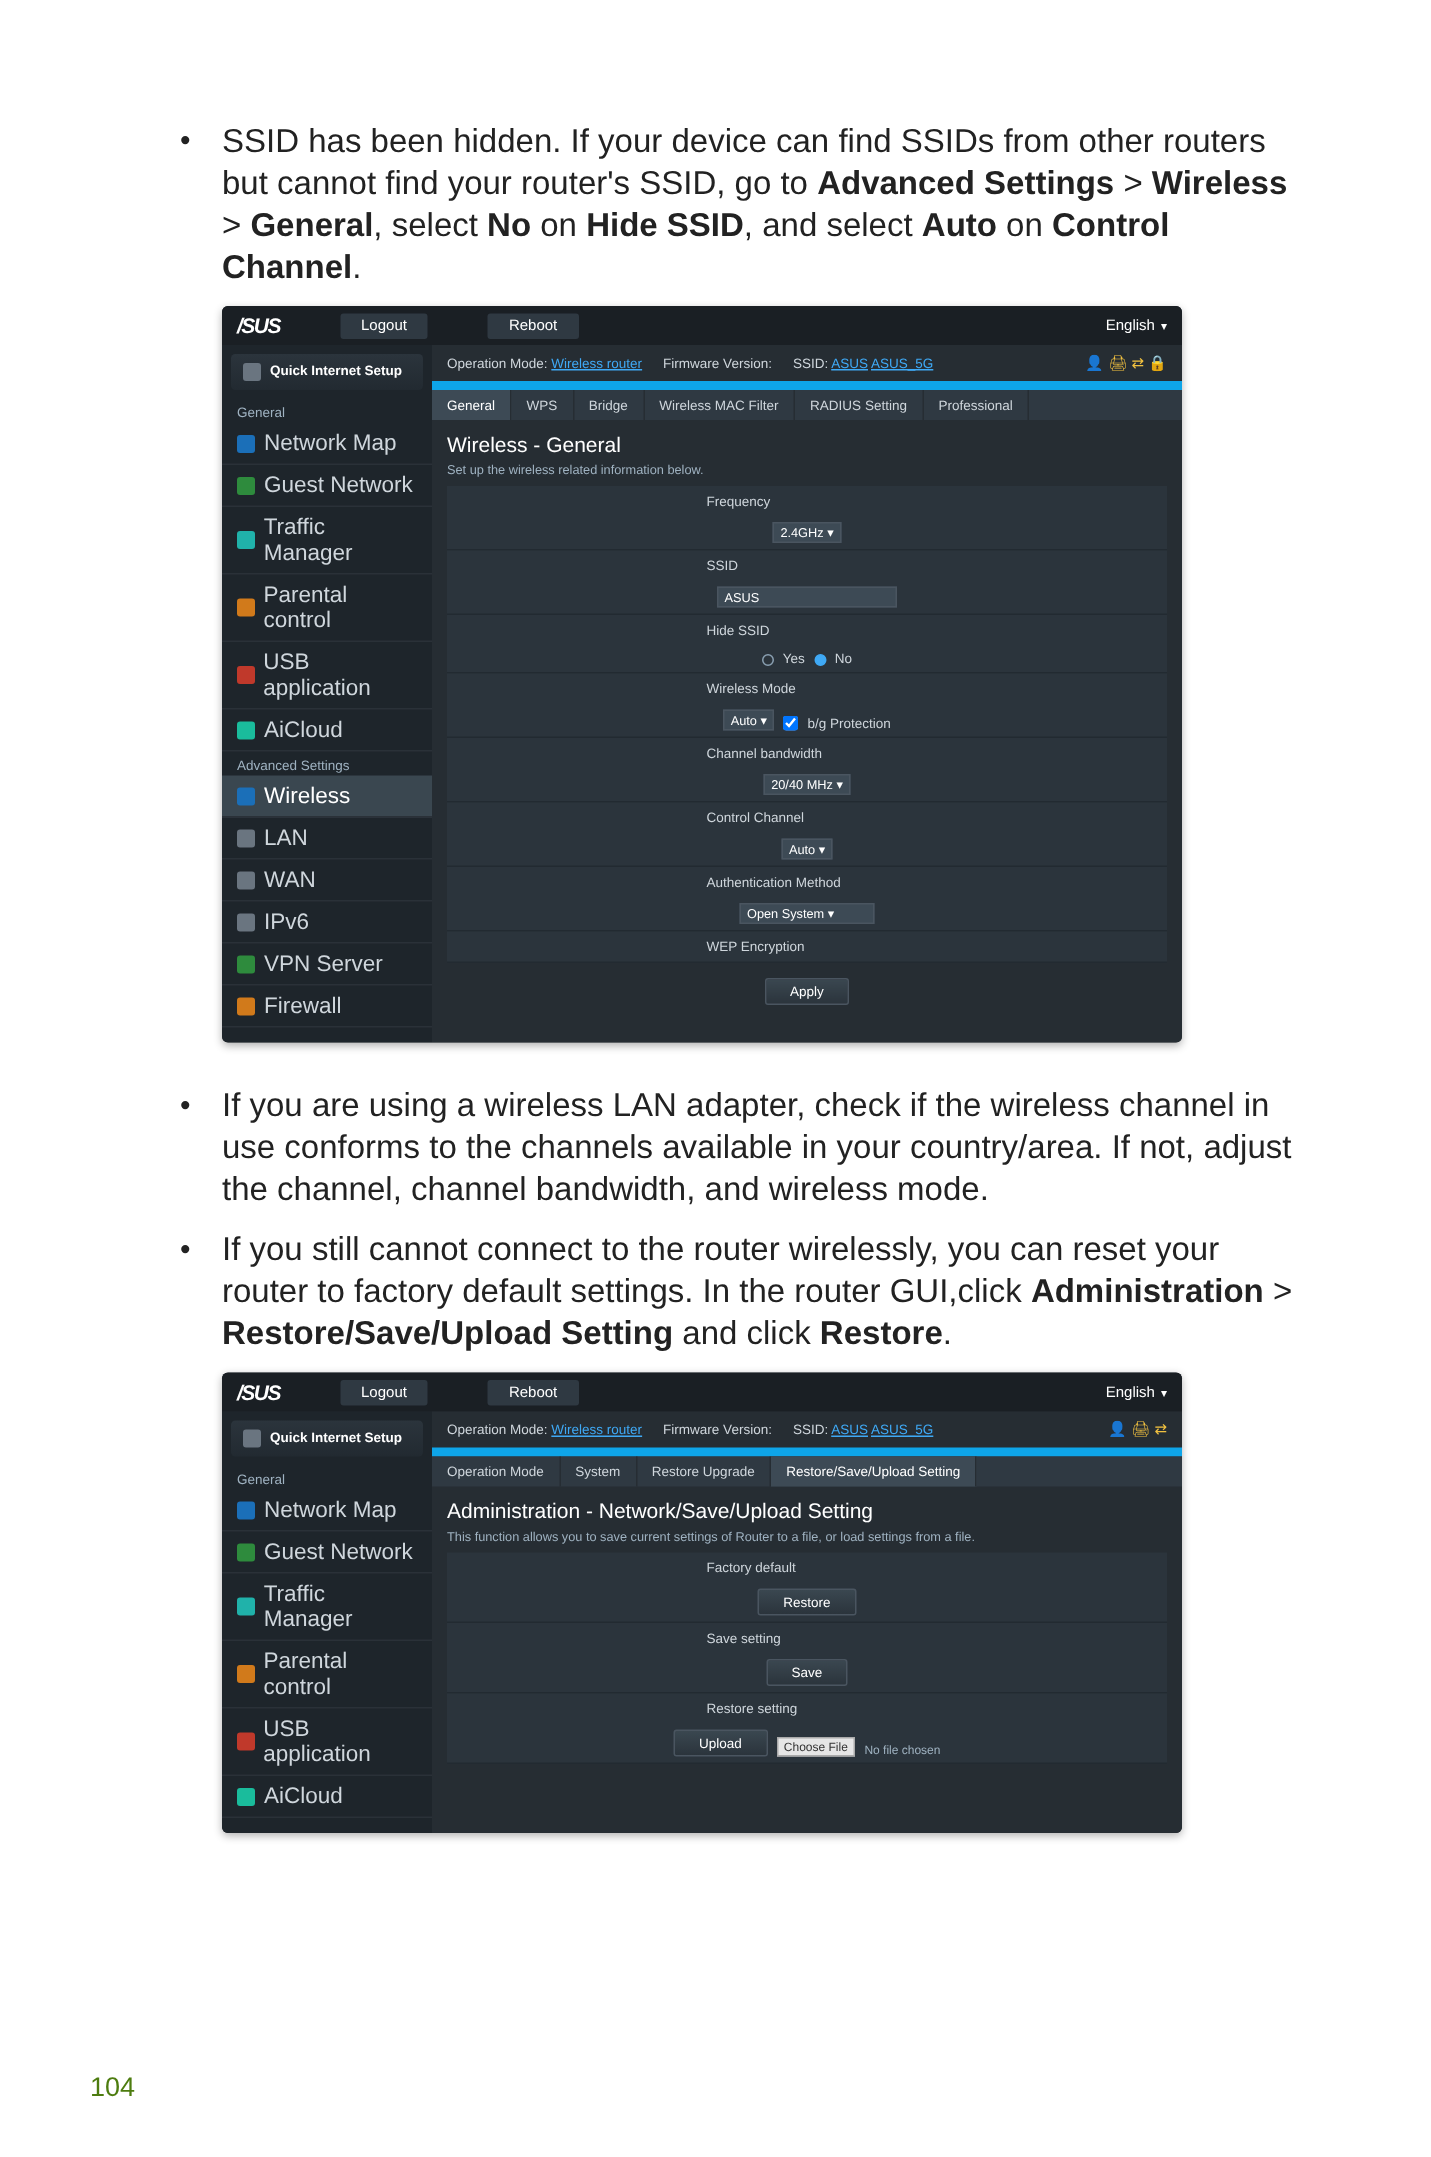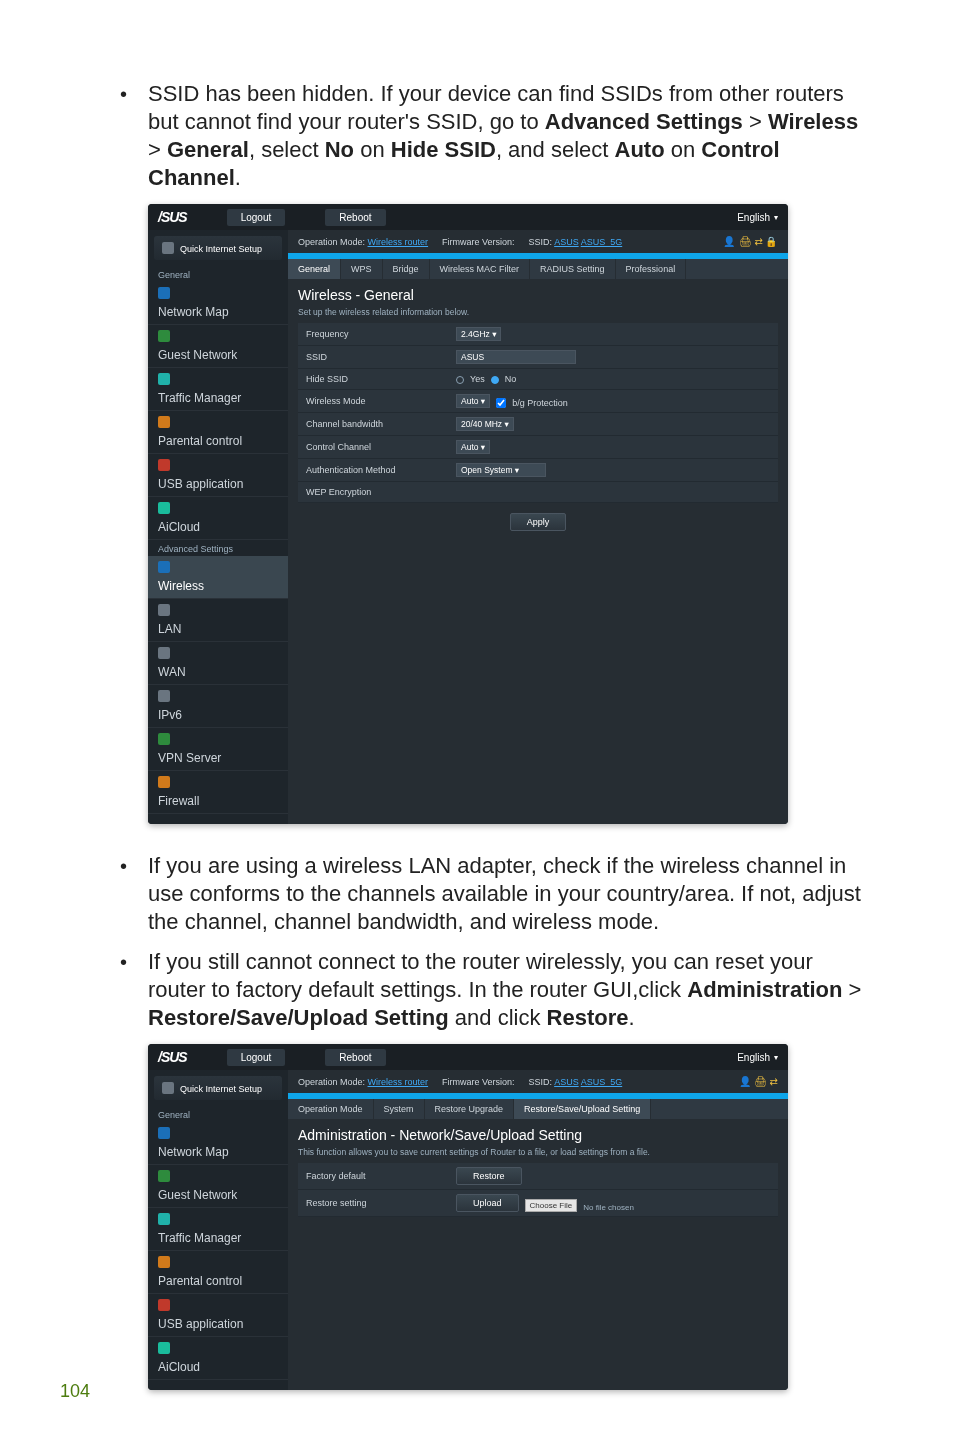--- a/index.html
+++ b/index.html
@@ -47,34 +47,34 @@
   .ss-body { display: flex; }
   .ss-sidebar { width: 140px; background: #1e252b; padding-bottom: 10px; }
   .ss-qis {
     margin: 6px;
     padding: 6px 8px;
     background: linear-gradient(#2b343c,#222a31);
     border-radius: 3px;
     color: #fff;
     font-size: 9px;
     display: flex;
-    align-items: flex-end;
+    align-items: flex-start;
     gap: 6px;
+    font-weight: bold;
   }
   .ss-section-label { color: #9fb2c1; font-size: 9px; padding: 4px 10px 2px; }
   .ss-nav { list-style: none; }
   .ss-nav li {
     padding: 5px 10px;
-    font-size: 12px;
+    font-size: 15px;
     color: #cfd6dc;
     display: flex;
-    align-items: flex-start;
+    align-items: center;
     gap: 6px;
     border-bottom: 1px solid #2a3138;
-    flex-direction: column;
   }
   .ss-nav li.active { background: #3a4750; color: #fff; }
   .micon { width: 12px; height: 12px; display: inline-block; border-radius: 2px; }
   .ic-blue { background: #1b6fb8; }
   .ic-green { background: #2e8b3d; }
   .ic-cyan { background: #20b2aa; }
   .ic-orange { background: #d17a1b; }
   .ic-red { background: #c0392b; }
   .ic-gray { background: #6a7580; }
   .ic-teal { background: #1abc9c; }
@@ -94,20 +94,21 @@
   .ss-tab.active { background: #3d4a55; color: #fff; }
   .ss-panel { padding: 8px 10px 14px; }
   .ss-panel-title { color: #fff; font-size: 14px; font-weight: 400; margin-bottom: 4px; }
   .ss-panel-sub { color: #9fb2c1; font-size: 8.5px; margin-bottom: 6px; }
   .ss-form-row {
     display: flex;
     align-items: center;
     font-size: 9px;
     background: #2b343c;
     border-bottom: 1px solid #222a31;
+    flex-direction: column;
   }
   .ss-form-label { width: 150px; padding: 5px 8px; color: #cfd6dc; }
   .ss-form-ctrl { flex: 1; padding: 4px 8px; display: flex; align-items: flex-end; gap: 6px; }
   .ss-select, .ss-input {
     background: #3d4a55;
     color: #fff;
     border: 1px solid #4a5560;
     font-size: 8.5px;
     padding: 1px 4px;
     height: 14px;
@@ -364,20 +365,26 @@
         <div class="ss-panel-title">Administration - Network/Save/Upload Setting</div>
         <div class="ss-panel-sub">This function allows you to save current settings of Router to a file, or load settings from a file.</div>
 
         <div class="ss-form-row">
           <div class="ss-form-label">Factory default</div>
           <div class="ss-form-ctrl">
               <span class="ss-action-btn">Restore</span>
             </div>
         </div>
         <div class="ss-form-row">
+          <div class="ss-form-label">Save setting</div>
+          <div class="ss-form-ctrl">
+              <span class="ss-action-btn">Save</span>
+            </div>
+        </div>
+        <div class="ss-form-row">
           <div class="ss-form-label">Restore setting</div>
           <div class="ss-form-ctrl">
             <span class="ss-action-btn">Upload</span>
             <span class="file-chooser">Choose File</span>
             <span style="font-size:8px;color:#9fb2c1">No file chosen</span>
           </div>
         </div>
       </div>
     </div>
   </div>

